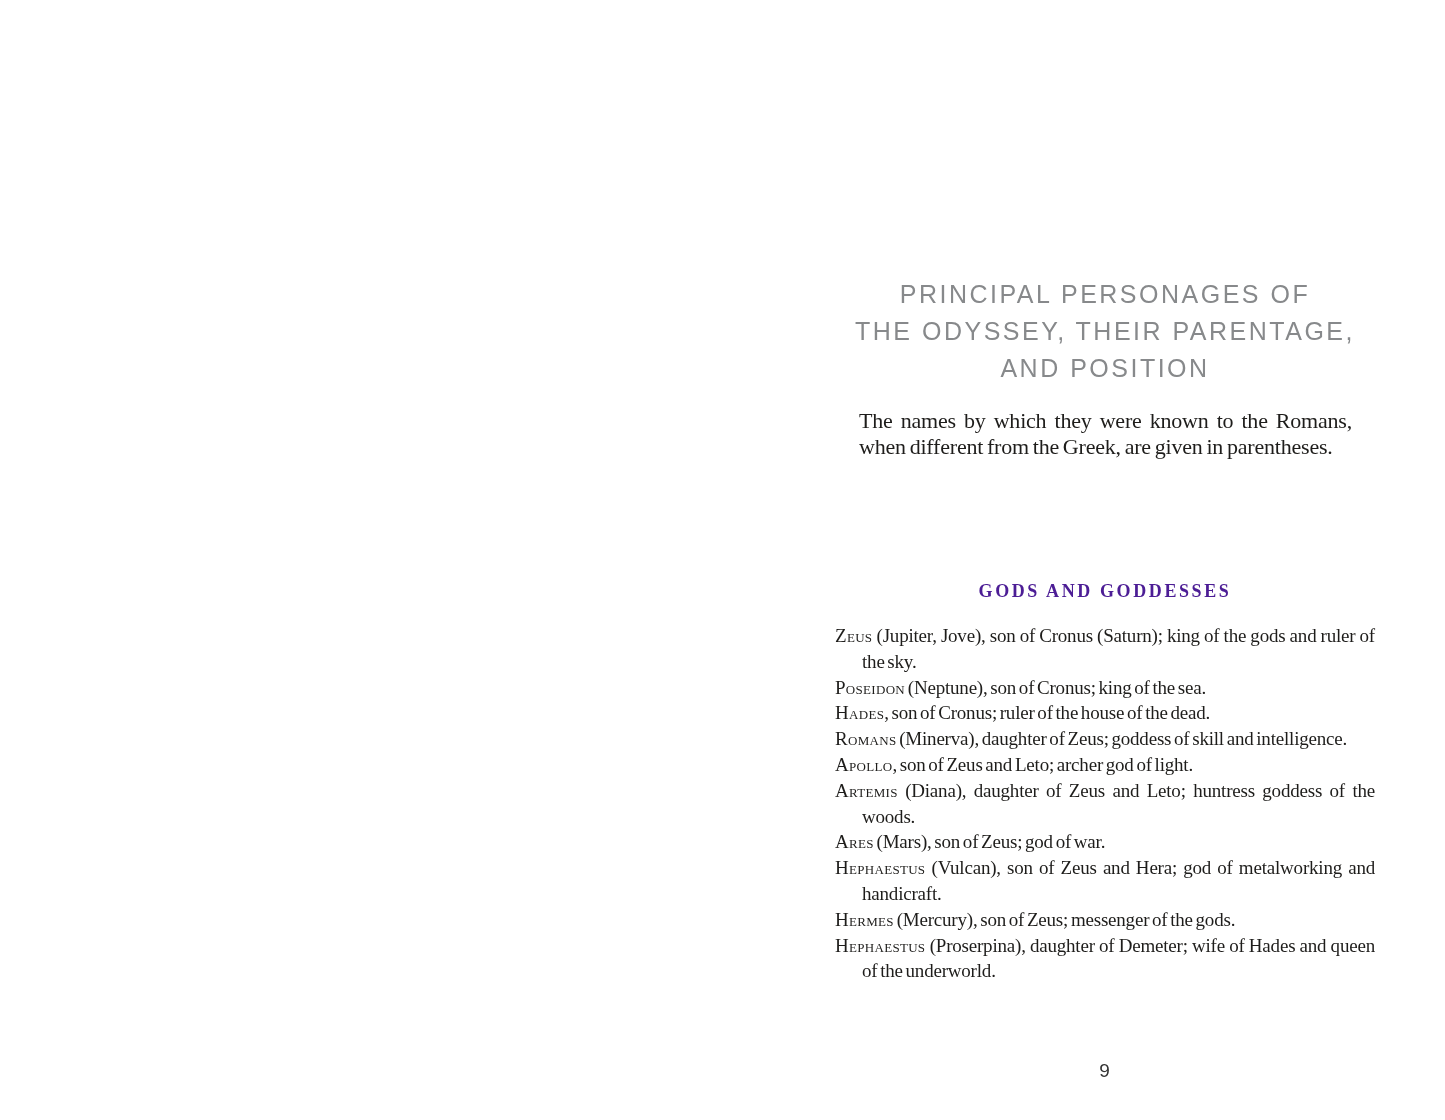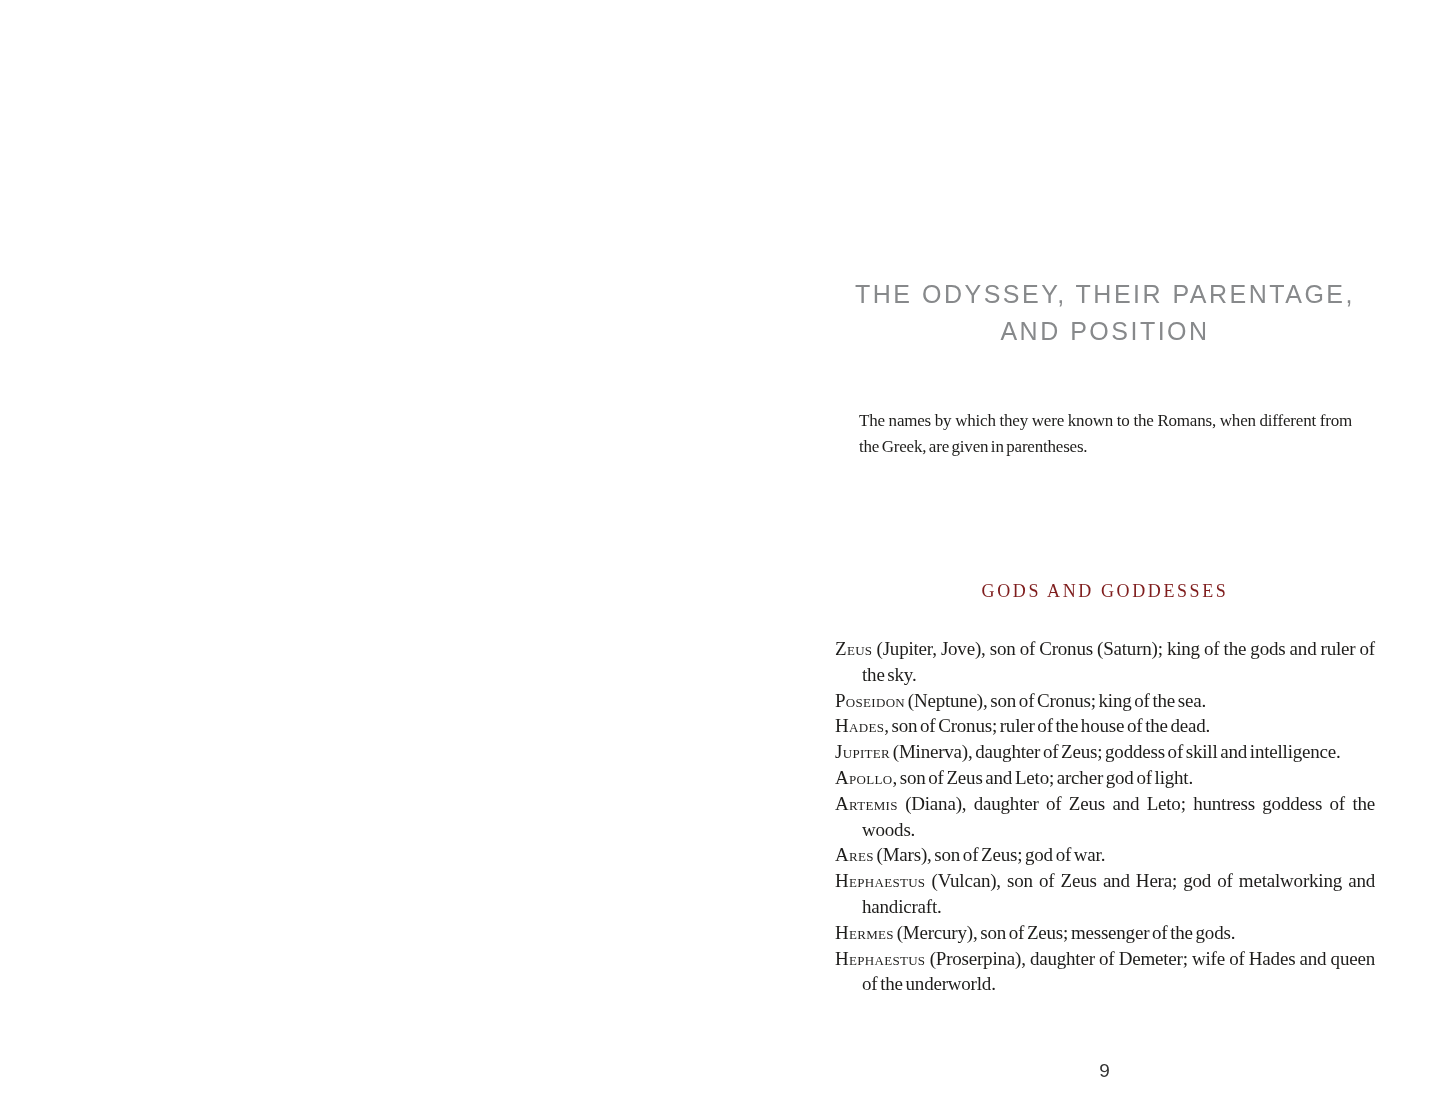--- a/index.html
+++ b/index.html
@@ -31,49 +31,48 @@
     line-height: 37px;
     letter-spacing: 2.5px;
     color: #87898b;
   }
   .chapter-title .italic { }
   .intro-note {
     position: absolute;
     top: 408px;
     left: 24px;
     width: 493px;
-    font-size: 17px;
+    font-size: 22px;
     line-height: 26px;
     letter-spacing: -0.2px;
     word-spacing: -1.5px;
     color: #1e1d1b;
     text-align: justify;
   }
   .section-heading {
     position: absolute;
     top: 581px;
     left: 0;
     width: 100%;
     text-align: center;
-    font-weight: normal;
+    font-weight: bold;
     font-size: 18px;
     letter-spacing: 2.6px;
-    color: #7f1d1d;
+    color: #4c1d95;
   }
   .entries {
     position: absolute;
     top: 623px;
     left: 0;
     width: 540px;
     font-size: 19px;
     line-height: 25.8px;
     letter-spacing: -0.2px;
     word-spacing: -1.8px;
     color: #1e1d1b;
-    margin-top: 13px;
   }
   .entry {
     padding-left: 27px;
     text-indent: -27px;
     text-align: justify;
   }
   .entry .name {
     font-variant: small-caps;
     letter-spacing: 0.3px;
   }
@@ -90,39 +89,42 @@
   }
 </style>
 </head>
 <body>
 
 <div class="spread">
   <div class="right-page">
 
     <div class="chapter-title">
       <div>
+        <span>PRINCIPAL PERSONAGES OF</span>
+      </div>
+      <div>
         <span class="italic">THE ODYSSEY,</span><span> THEIR PARENTAGE,</span>
       </div>
       <div>
         <span>AND POSITION</span>
       </div>
     </div>
 
     <p class="intro-note">The names by which they were known to the Romans, when different from the Greek, are given in parentheses.</p>
 
     <div class="section-heading">GODS AND GODDESSES</div>
 
     <div class="entries">
   <p class="entry"><span class="name">Zeus</span><span> (Jupiter, Jove), son of Cronus (Saturn); king of the gods and ruler of the sky.</span></p>
 
   <p class="entry"><span class="name">Poseidon</span><span> (Neptune), son of Cronus; king of the sea.</span></p>
 
   <p class="entry"><span class="name">Hades</span><span>, son of Cronus; ruler of the house of the dead.</span></p>
 
-  <p class="entry"><span class="name">Jupiter</span><span> (Minerva), daughter of Zeus; goddess of skill and intelligence.</span></p>
+  <p class="entry"><span class="name">Romans</span><span> (Minerva), daughter of Zeus; goddess of skill and intelligence.</span></p>
 
   <p class="entry"><span class="name">Apollo</span><span>, son of Zeus and Leto; archer god of light.</span></p>
 
   <p class="entry"><span class="name">Artemis</span><span> (Diana), daughter of Zeus and Leto; huntress goddess of the woods.</span></p>
 
 
   <p class="entry"><span class="name">Ares</span><span> (Mars), son of Zeus; god of war.</span></p>
 
   <p class="entry"><span class="name">Hephaestus</span><span> (Vulcan), son of Zeus and Hera; god of metalworking and handicraft.</span></p>
 

